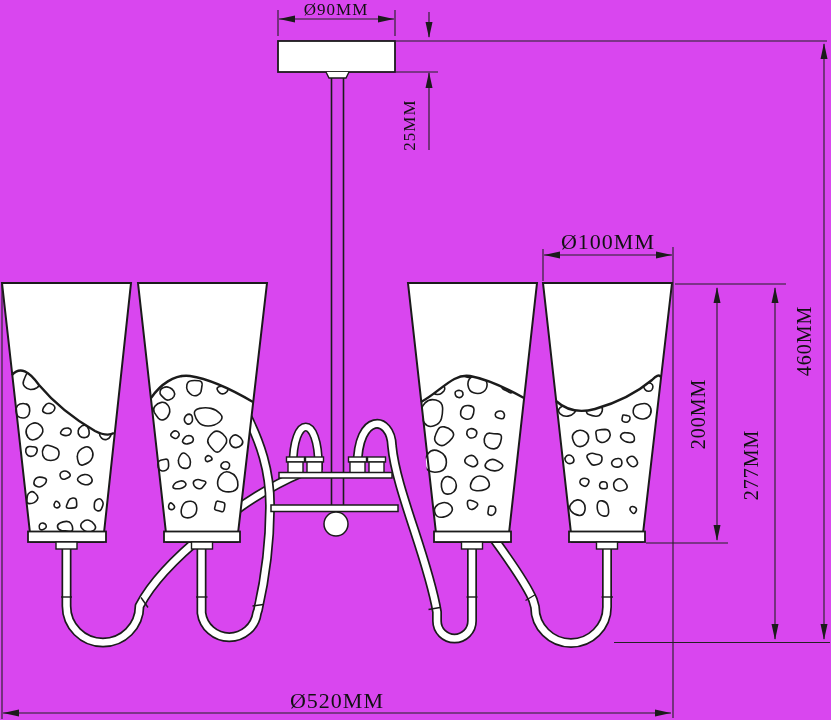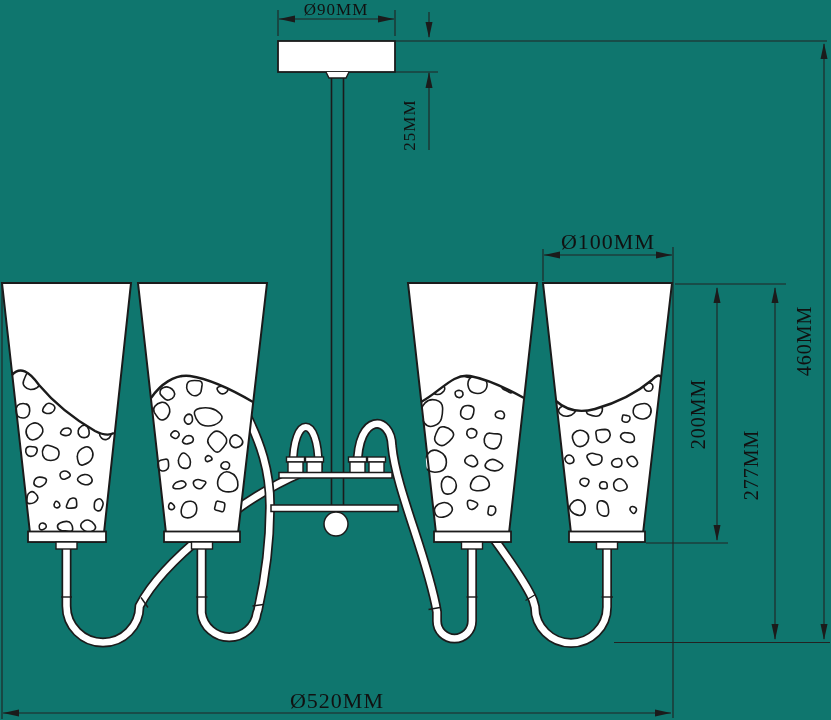--- a/index.html
+++ b/index.html
@@ -1,16 +1,16 @@
 <!DOCTYPE html>
 <html><head>
 <meta charset="utf-8">
 <style>
   html,body{margin:0;padding:0;background:#ffffff;}
-  .stage{position:relative;width:831px;height:720px;background:#0f766e;overflow:hidden;
+  .stage{position:relative;width:831px;height:720px;background:#d946ef;overflow:hidden;
          font-family:"Liberation Serif",serif;}
   svg{position:absolute;left:0;top:0;}
   text{fill:#111;}
   .dimlabel{font-size:20px;letter-spacing:1px;}
   .dimlabel-sm{font-size:17px;letter-spacing:1px;}
   .dimlabel-lg{font-size:22px;letter-spacing:1px;}
 </style>
 </head>
 <body>
 

